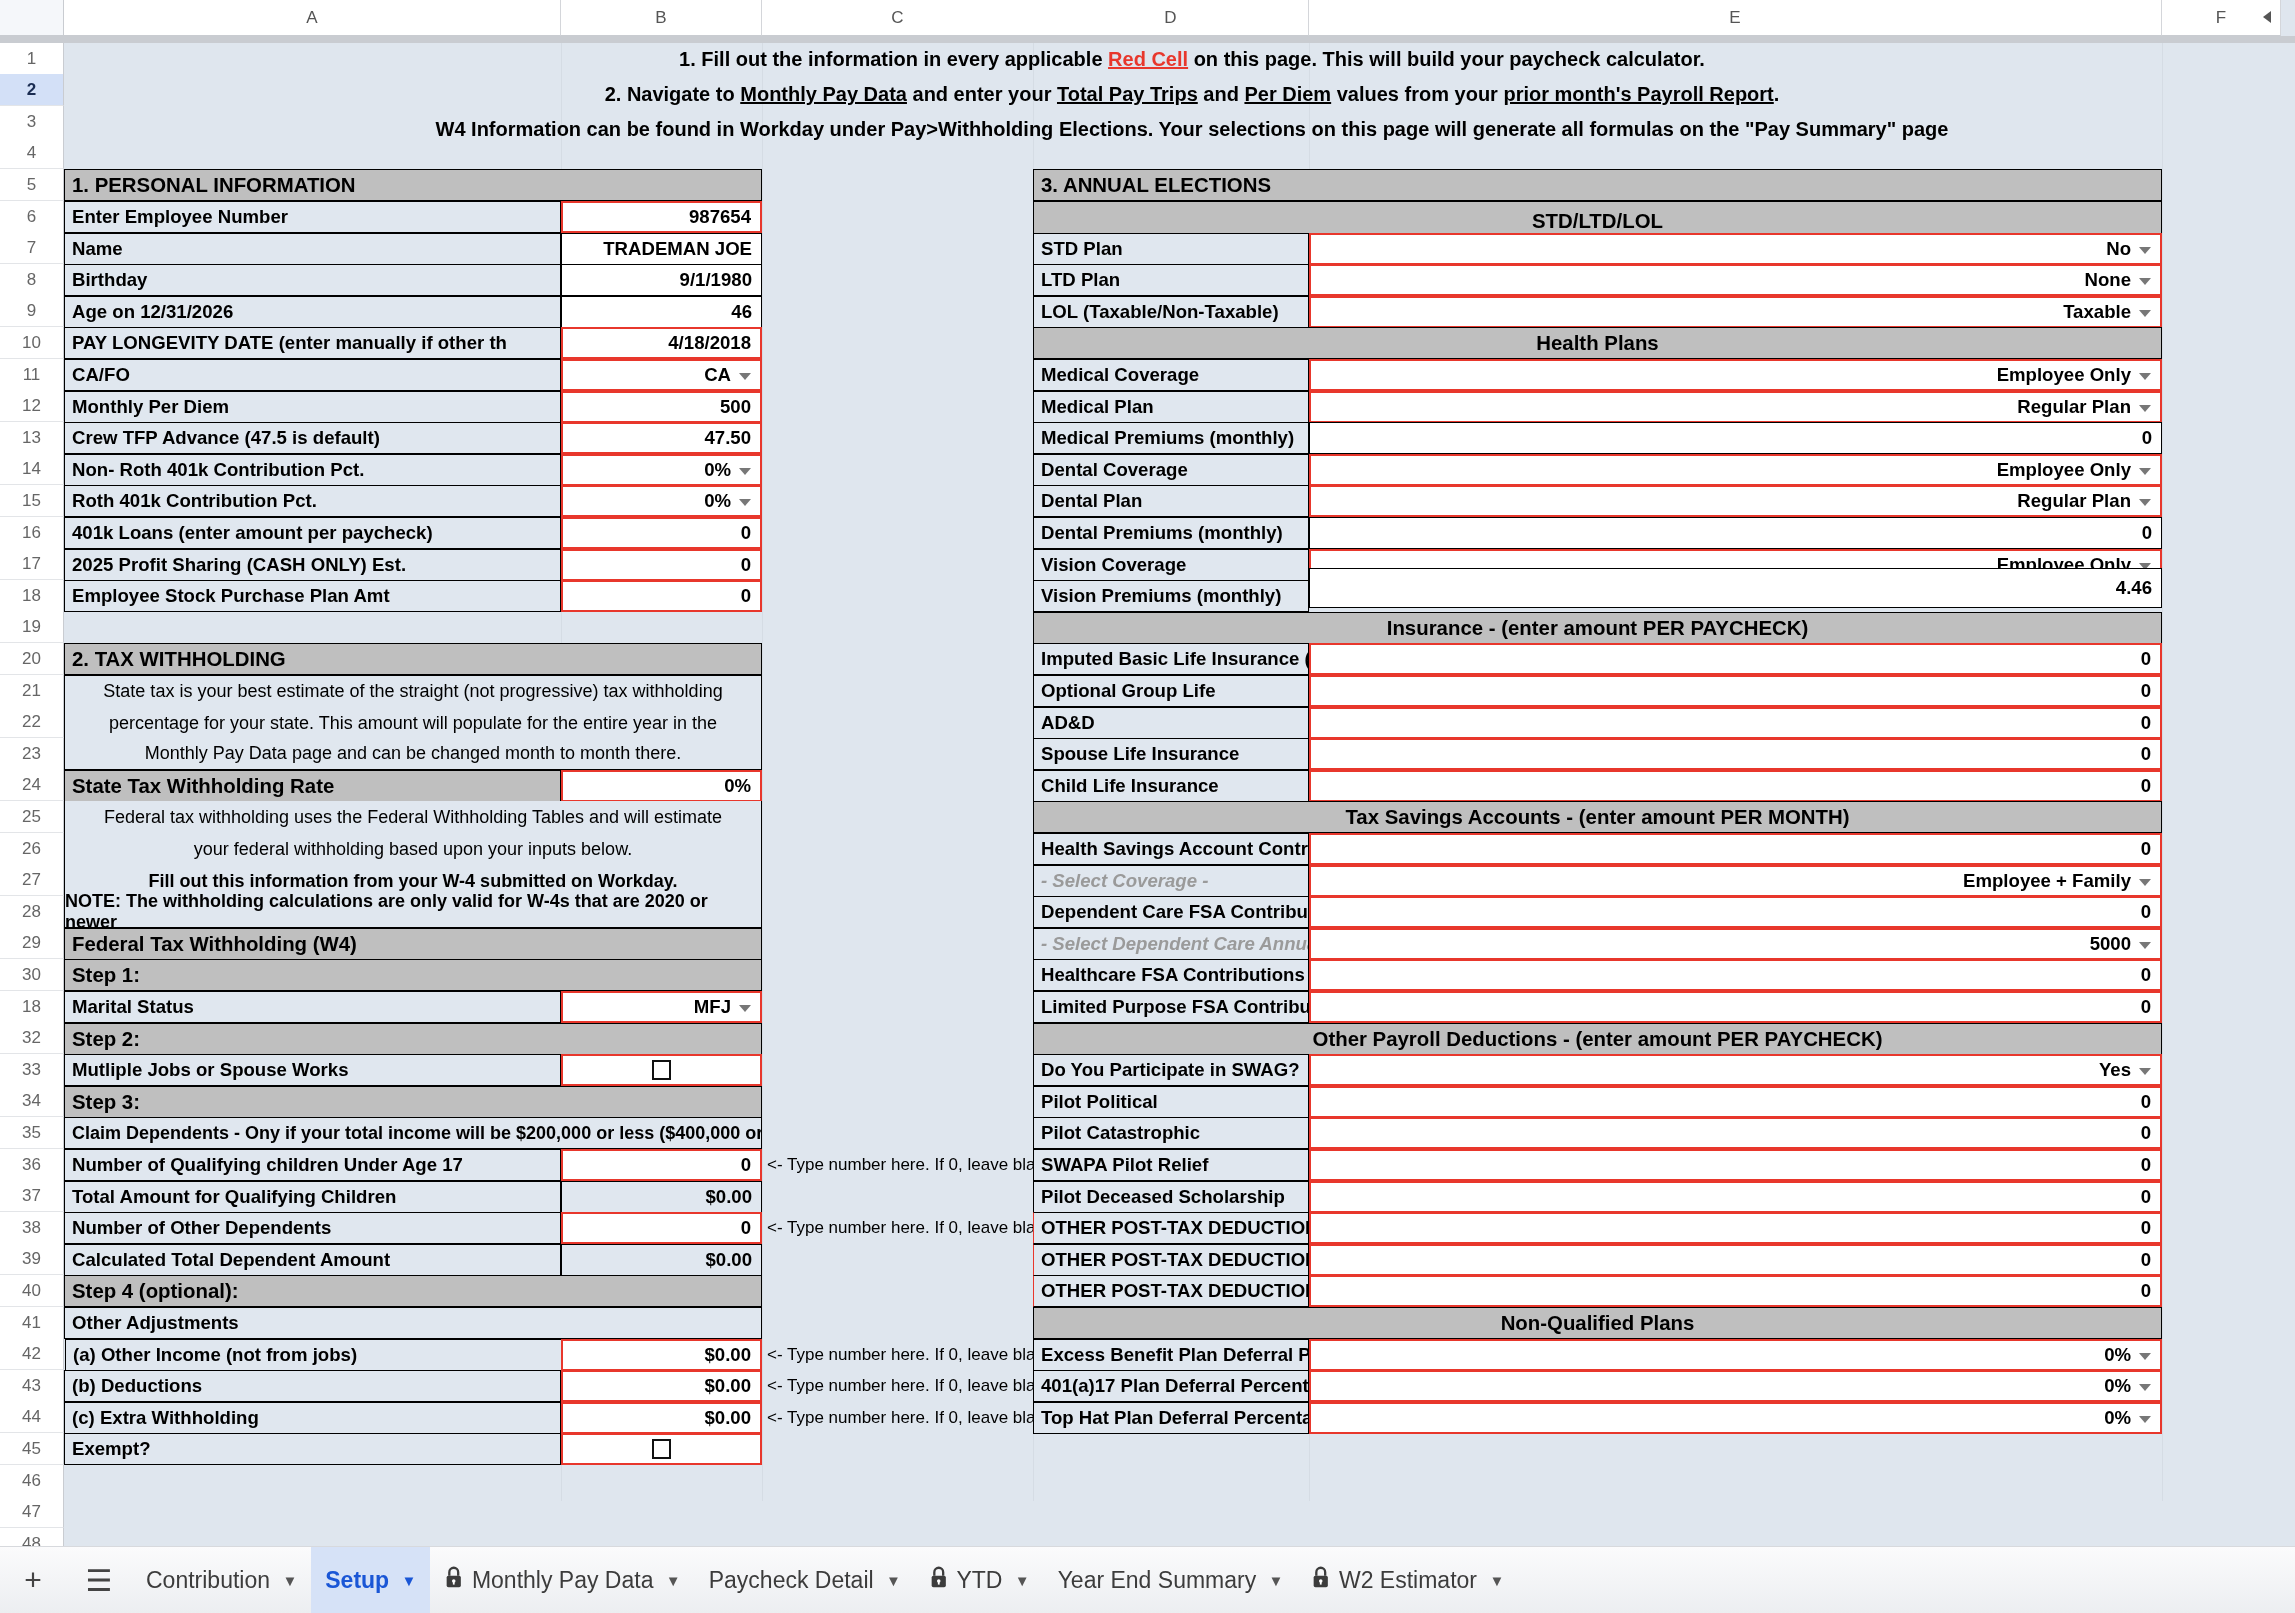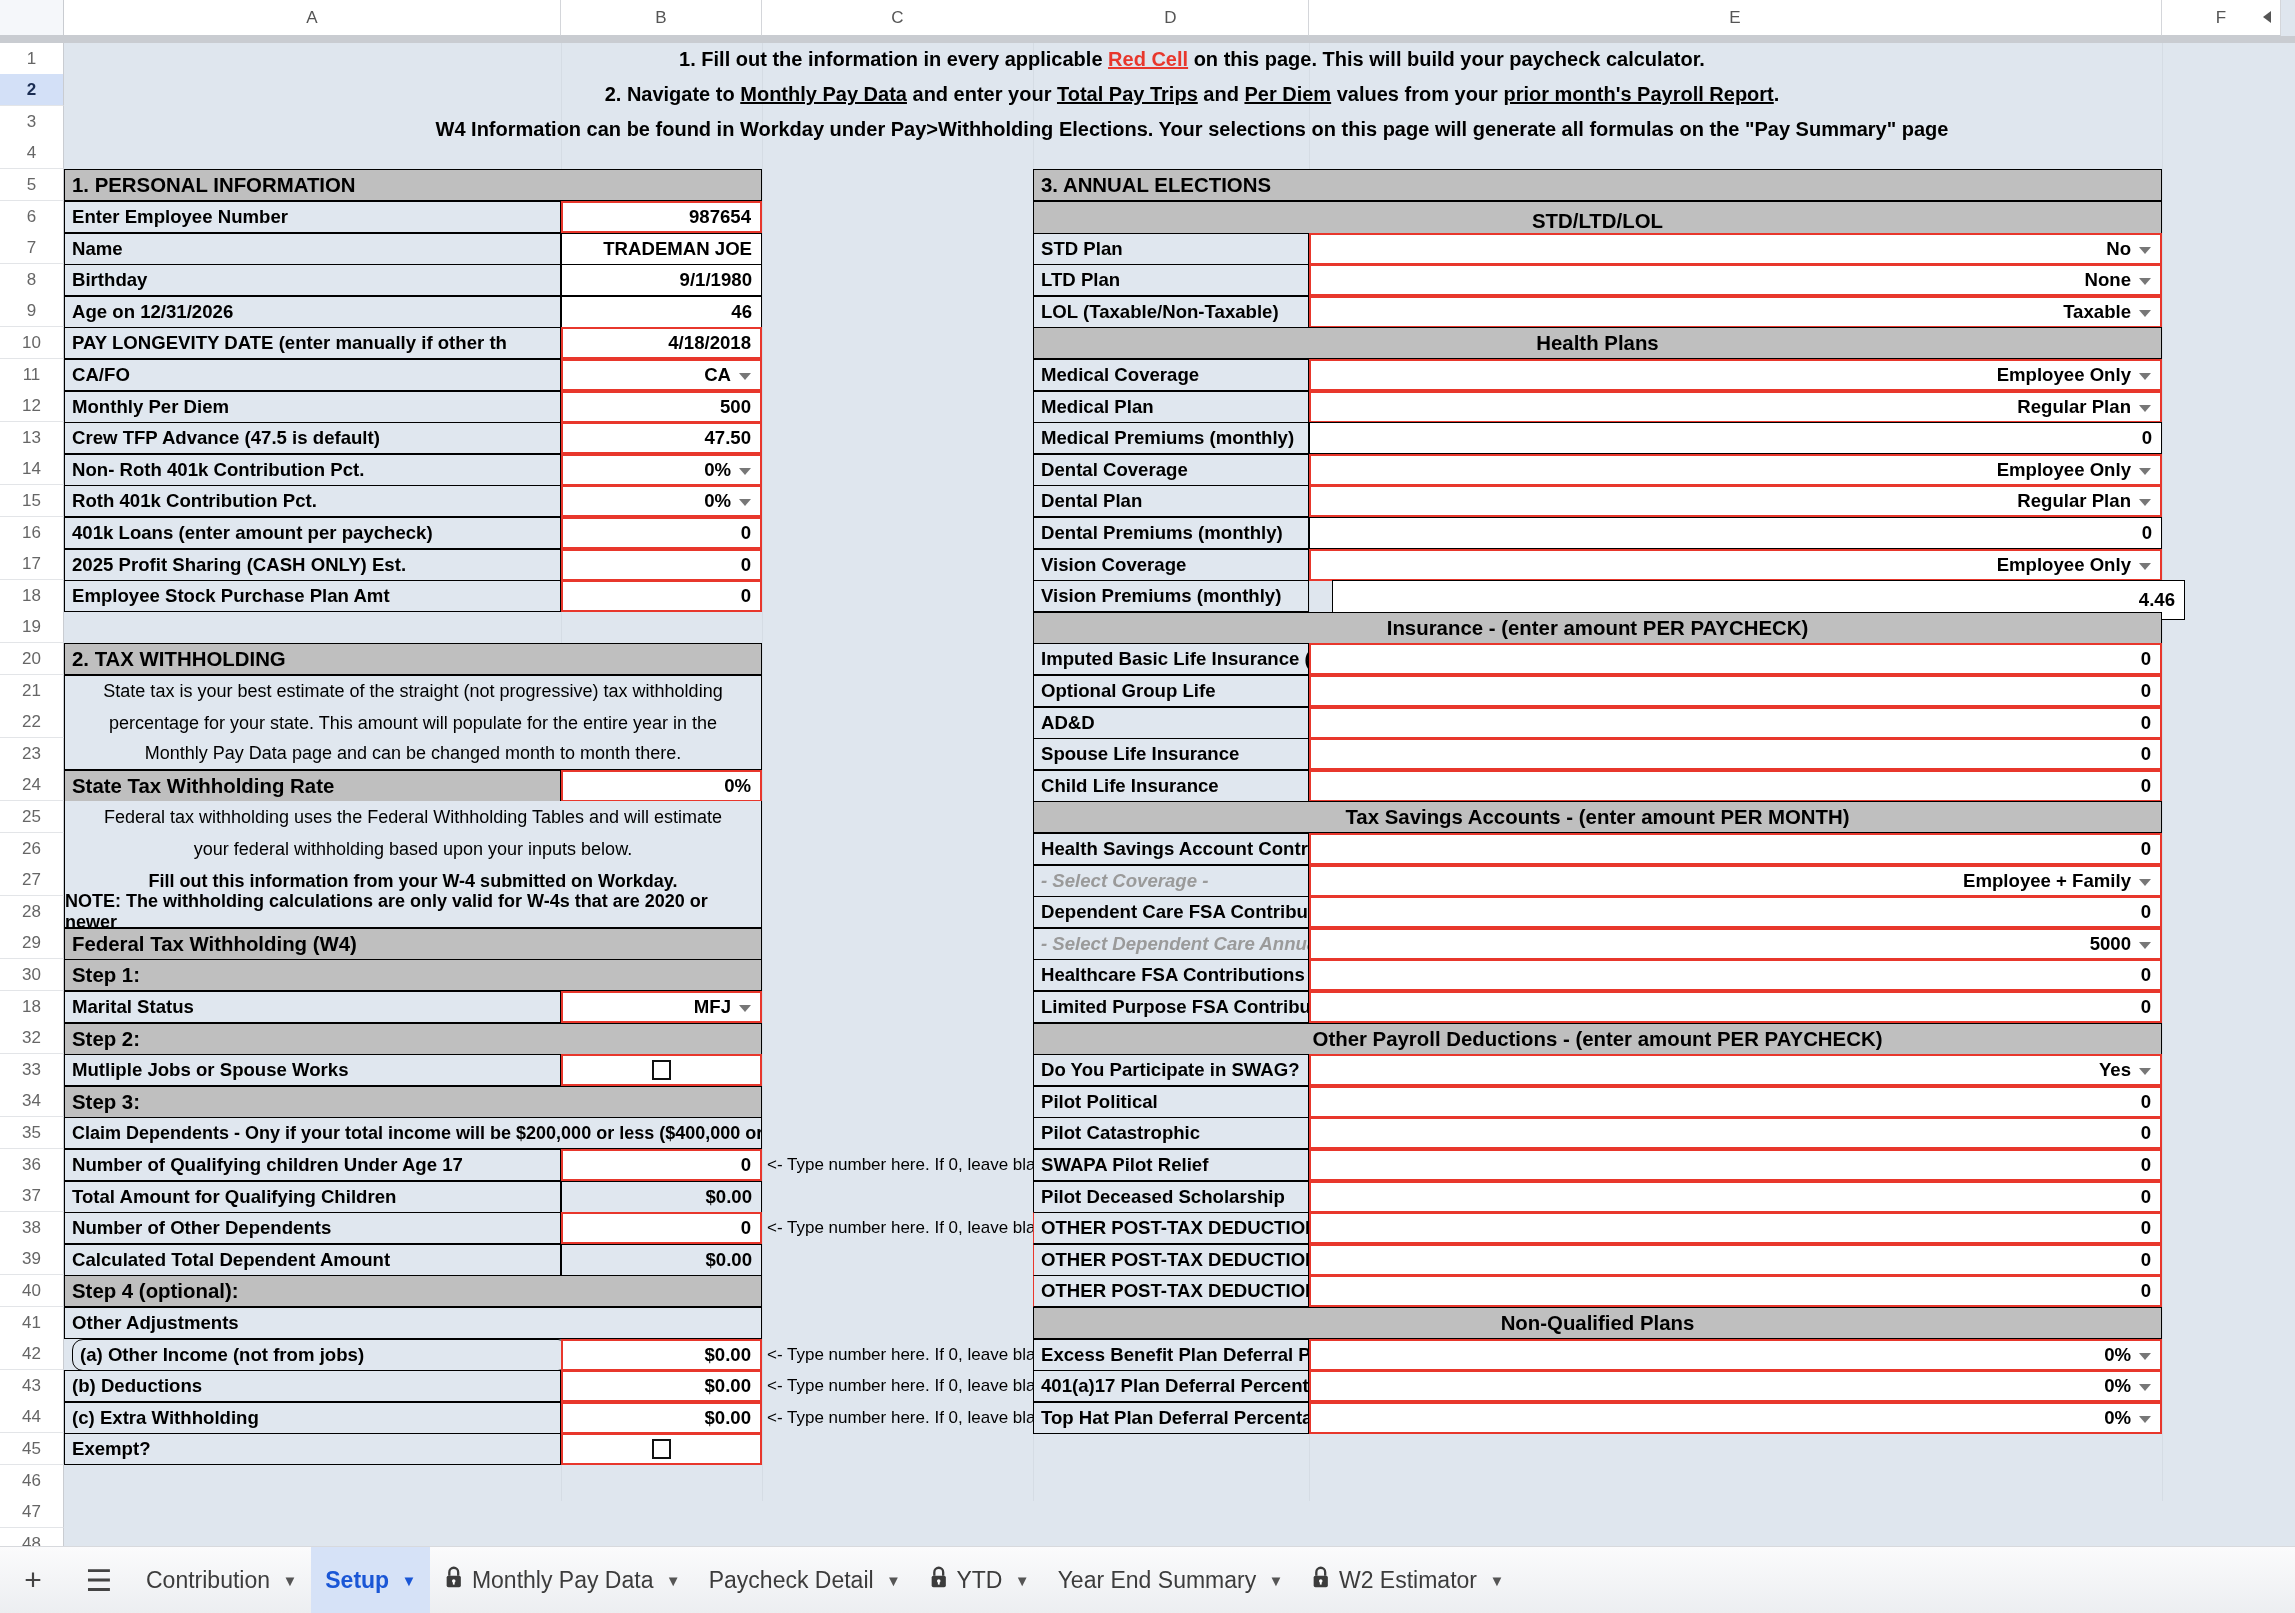--- a/index.html
+++ b/index.html
@@ -331,21 +331,21 @@
         </div>
         <div class="box val blk" style="left: 497px; top: 1201px; width: 201px; height: 32px; background: rgb(224, 231, 239);">
           <span>$0.00</span>
         </div>
         <div class="box hdr" style="left: 0px; top: 1232px; width: 698px; height: 32px;">
           <span>Step 4 (optional):</span>
         </div>
         <div class="box lbl" style="left: 0px; top: 1264px; width: 698px; height: 32px;">
           <span>Other Adjustments</span>
         </div>
-        <div class="box lbl" style="left: 8px; top: 1296px; width: 497px; height: 32px; border-radius: 11px;">
+        <div class="box lbl" style="left: 1px; top: 1296px; width: 497px; height: 32px;">
           <span>(a) Other Income (not from jobs)</span>
         </div>
         <div class="box val red" style="left: 497px; top: 1296px; width: 201px; height: 32px;">
           <span>$0.00</span>
         </div>
         <div class="box lbl" style="left: 0px; top: 1327px; width: 497px; height: 32px;">
           <span>(b) Deductions</span>
         </div>
         <div class="box val red" style="left: 497px; top: 1327px; width: 201px; height: 32px;">
           <span>$0.00</span>
@@ -442,21 +442,21 @@
         <div class="box lbl" style="left: 969px; top: 506px; width: 276px; height: 32px;">
           <span>Vision Coverage</span>
         </div>
         <div class="box val red" style="left: 1245px; top: 506px; width: 853px; height: 32px;">
           <span>Employee Only</span>
           <span class="dd"></span>
         </div>
         <div class="box lbl" style="left: 969px; top: 537px; width: 276px; height: 32px;">
           <span>Vision Premiums (monthly)</span>
         </div>
-        <div class="box val blk" style="left: 1245px; top: 537px; width: 853px; height: 40px; margin-left: 23px;">
+        <div class="box val blk" style="left: 1245px; top: 525px; width: 853px; height: 40px;">
           <span>4.46</span>
         </div>
         <div class="box hdrc" style="left: 969px; top: 569px; width: 1129px; height: 32px;">
           <span>Insurance - (enter amount PER PAYCHECK)</span>
         </div>
         <div class="box lbl" style="left: 969px; top: 600px; width: 276px; height: 32px;">
           <span>Imputed Basic Life Insurance (imp. income)</span>
         </div>
         <div class="box val red" style="left: 1245px; top: 600px; width: 853px; height: 32px;">
           <span>0</span>

